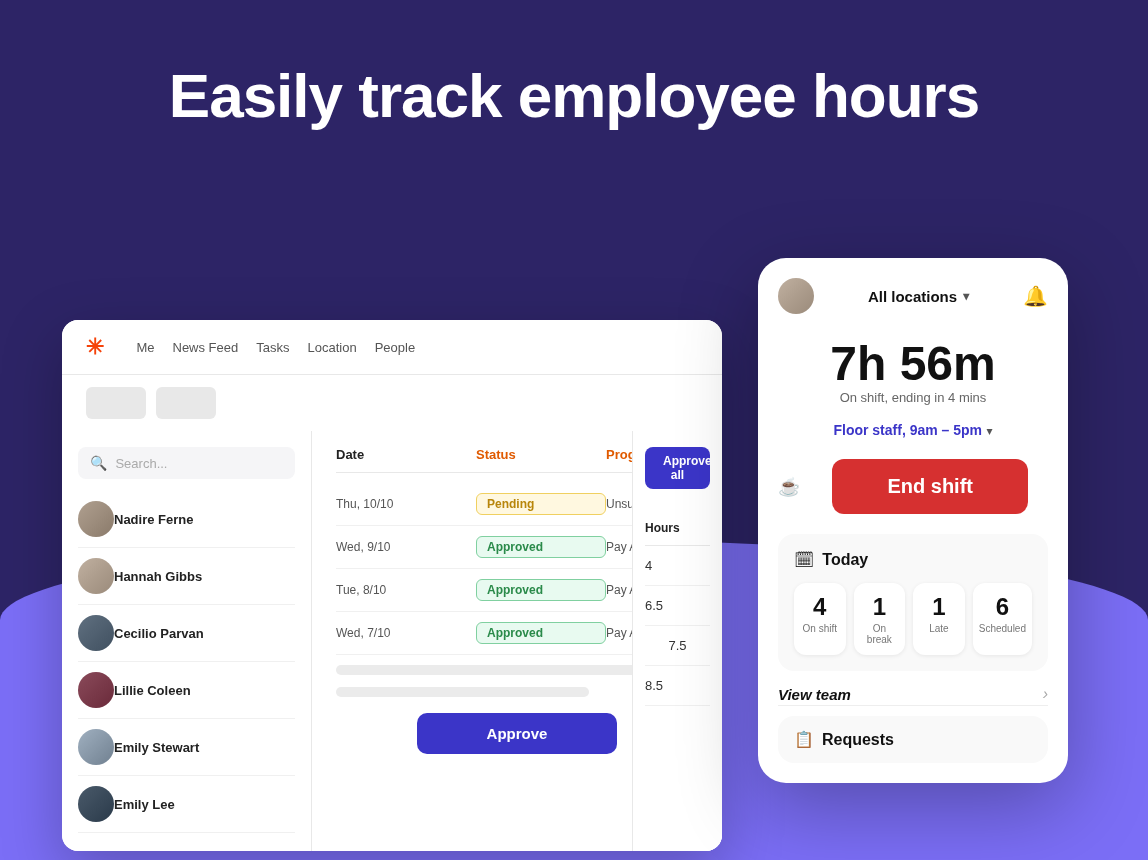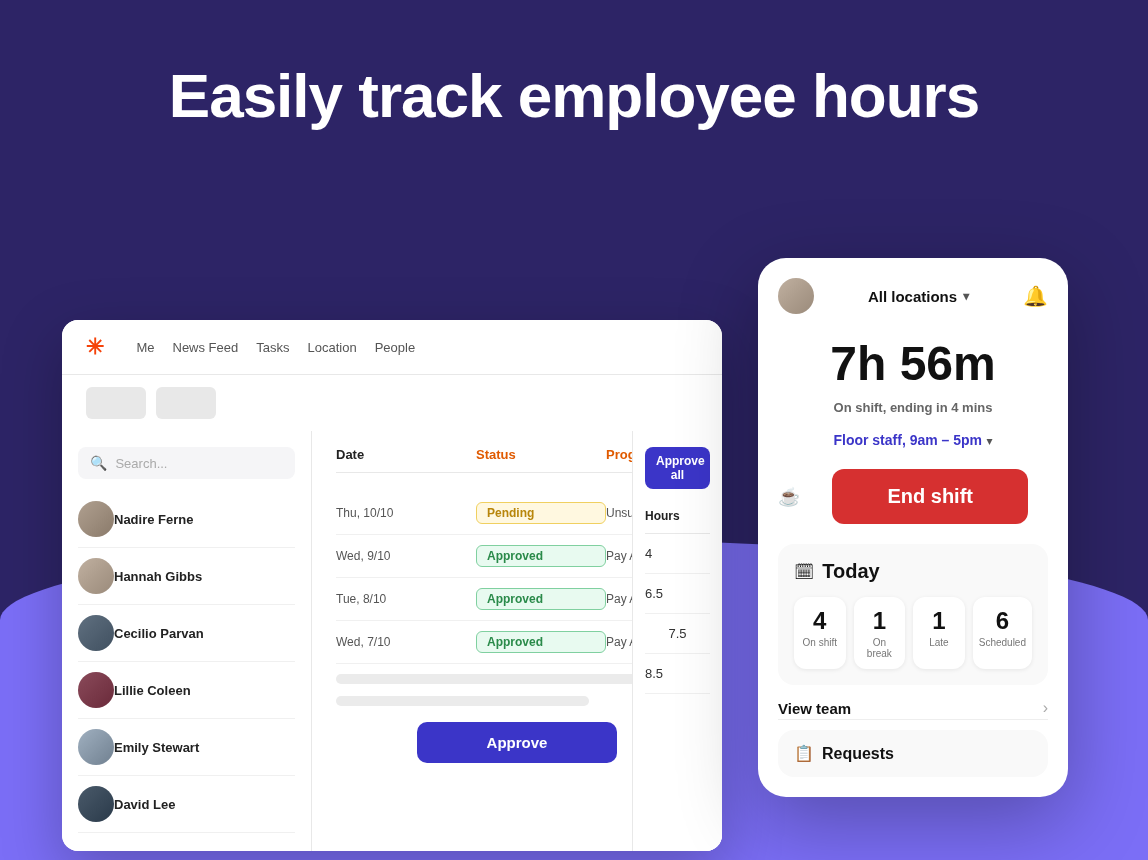--- a/index.html
+++ b/index.html
@@ -155,21 +155,21 @@
     .main-table {
       flex: 1;
       padding: 16px 24px;
     }
 
     .table-header {
       display: grid;
       grid-template-columns: 140px 130px 1fr;
       padding: 0 0 10px 0;
       border-bottom: 1px solid #e8e8e8;
-      margin-bottom: 19px;
+      margin-bottom: 10px;
     }
 
     .col-header {
       font-size: 13px;
       font-weight: 700;
       color: #222;
     }
 
     .col-header.accent { color: #e05a00; }
 
@@ -297,22 +297,21 @@
     .time-display {
       font-size: 48px;
       font-weight: 900;
       color: #111;
       line-height: 1;
     }
 
     .time-subtitle {
       font-size: 13px;
       color: #666;
-      margin-top: 12px;
-      font-weight: bold;
+      margin-top: 2px;
     }
 
     .shift-info {
       text-align: center;
       padding: 12px 20px;
     }
 
     .shift-label {
       color: #3b35c8;
       font-size: 14px;
@@ -352,21 +351,21 @@
       align-items: center;
       gap: 8px;
       margin-bottom: 14px;
     }
 
     .today-icon {
       font-size: 16px;
     }
 
     .today-title {
-      font-size: 20px;
+      font-size: 16px;
       font-weight: 700;
       color: #111;
     }
 
     .stats-grid {
       display: grid;
       grid-template-columns: repeat(4, 1fr);
       gap: 8px;
     }
 
@@ -389,20 +388,21 @@
       color: #777;
       margin-top: 2px;
     }
 
     .view-team-row {
       display: flex;
       align-items: center;
       justify-content: space-between;
       padding: 14px 20px 2px;
       cursor: pointer;
+      font-style: italic;
     }
 
     .view-team-label {
       font-size: 15px;
       font-weight: 600;
       color: #111;
     }
 
     .chevron-right {
       color: #aaa;
@@ -494,21 +494,21 @@
       <div class="employee-row">
         <div class="avatar avatar-lillie"></div>
         <span class="employee-name">Lillie Coleen</span>
       </div>
       <div class="employee-row">
         <div class="avatar avatar-emily"></div>
         <span class="employee-name">Emily Stewart</span>
       </div>
       <div class="employee-row">
         <div class="avatar avatar-david"></div>
-        <span class="employee-name">David Lee</span>
+        <span class="employee-name">Emily Lee</span>
       </div>
     </div>
 
     <div class="main-table">
       <div class="table-header">
         <span class="col-header">Date</span>
         <span class="col-header accent">Status</span>
         <span class="col-header accent">Progress</span>
       </div>
 
@@ -536,21 +536,21 @@
       <div class="skeleton-rows">
         <div class="skeleton-row"></div>
         <div class="skeleton-row"></div>
       </div>
 
       <button class="approve-btn">Approve</button>
     </div>
 
     <div style="position:absolute;right:0;top:0;width:90px;background:white;border-left:1px solid #e8e8e8;height:100%;padding:16px 12px;">
       
-      <button style="background:#3b35c8;color:white;border:none;border-radius:8px;padding:7px 11px;font-size:12px;font-weight:700;cursor:pointer;width:100%;margin-bottom:20px;">Approve all</button>
+      <button style="background:#3b35c8;color:white;border:none;border-radius:8px;padding:7px 18px;font-size:12px;font-weight:700;cursor:pointer;width:100%;margin-bottom:32px;">Approve all</button>
       <div style="font-size:12px;font-weight:700;color:#222;padding-bottom:10px;border-bottom:1px solid #e8e8e8;">Hours</div>
       <div style="font-size:13px;color:#333;padding:12px 0;border-bottom:1px solid #f0f0f0;">4</div>
       <div style="font-size:13px;color:#333;padding:12px 0;border-bottom:1px solid #f0f0f0;">6.5</div>
       <div style="font-size:13px;color:#333;padding:12px 0;border-bottom:1px solid #f0f0f0;text-align:center;">7.5</div>
       <div style="font-size:13px;color:#333;padding:12px 0;border-bottom:1px solid #f0f0f0;">8.5</div>
     </div>
   </div>
 </div>
 
 <div class="mobile-card">

